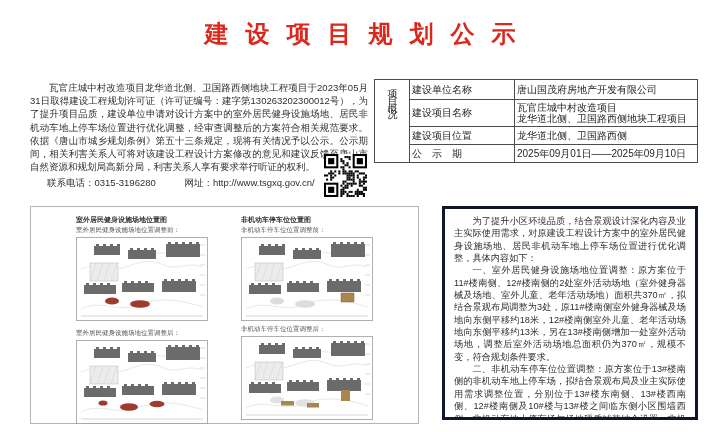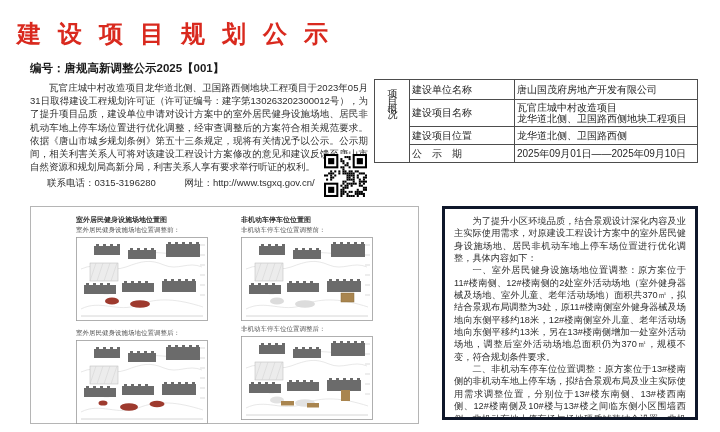--- a/index.html
+++ b/index.html
@@ -1,18 +1,18 @@
 <!DOCTYPE html>
 <html style="--title-red: #d9291e; --text: #2e2e2e; --table-border: #4d4d4d; --box-border: #b5b5b5;"><head>
 <meta charset="utf-8">
 <style>
   html,body{margin:0;padding:0;background:#fff;}
   .page{position:relative;width:720px;height:432px;background:#ffffff;overflow:hidden;
         font-family:"Liberation Sans","DejaVu Sans",sans-serif;color:var(--text,#2e2e2e);}
-  .title{position:absolute;top:18px;left:0;width:100%;
+  .title{position:absolute;top:18px;left:0;width:100%;text-align:center;
          font-size:24px;font-weight:bold;color:var(--title-red,#d9291e);
          letter-spacing:17px;padding-left:17px;box-sizing:border-box;white-space:nowrap;}
   .docno{position:absolute;left:30px;top:61px;font-size:11.5px;font-weight:bold;color:#1a1a1a;}
   .intro{position:absolute;left:30px;top:81px;width:338px;margin:0;
          font-size:9.5px;line-height:13.2px;text-align:justify;text-indent:2em;color:#2e2e2e;}
   .contact{position:absolute;left:47px;top:177px;font-size:9.5px;color:#2e2e2e;white-space:nowrap;}
   .contact .web{margin-left:26px;color:#2e2e2e;text-decoration:none;}
   .qr{position:absolute;left:324px;top:154px;width:43px;height:43px;}
   .ptable{position:absolute;left:374px;top:79px;width:324px;border-collapse:collapse;table-layout:fixed;}
   .ptable td{border:1px solid var(--table-border,#4d4d4d);font-size:10px;text-align:left;
@@ -32,21 +32,20 @@
            font-size:9.2px;line-height:12.35px;text-align:justify;color:#2e2e2e;overflow:hidden;}
   .textbox p{margin:0;text-indent:2em;}
 </style>
 </head>
 <body>
 
 <div class="page">
 
   <div class="title">建设项目规划公示</div>
 
-  <div class="docno">编号：唐规高新调整公示2025【001】</div>
 
   <p class="intro">瓦官庄城中村改造项目龙华道北侧、卫国路西侧地块工程项目于2023年05月31日取得建设工程规划许可证（许可证编号：建字第130263202300012号），为了提升项目品质，建设单位申请对设计方案中的室外居民健身设施场地、居民非机动车地上停车场位置进行优化调整，经审查调整后的方案符合相关规范要求。依据《唐山市城乡规划条例》第五十三条规定，现将有关情况予以公示。公示期间，相关利害关系人可将对该建设工程设计方案修改的意见和建议反馈至唐山市自然资源和规划局高新分局，利害关系人享有要求举行听证的权利。</p>
 
   <div class="contact">
     <span>联系电话：0315-3196280</span>
     <span class="web">网址：http://www.tsgxq.gov.cn/</span>
   </div>
 
   <svg class="qr" viewBox="0 0 42 42">
       <rect x="0" y="0" width="42" height="42" fill="#fff"></rect>

